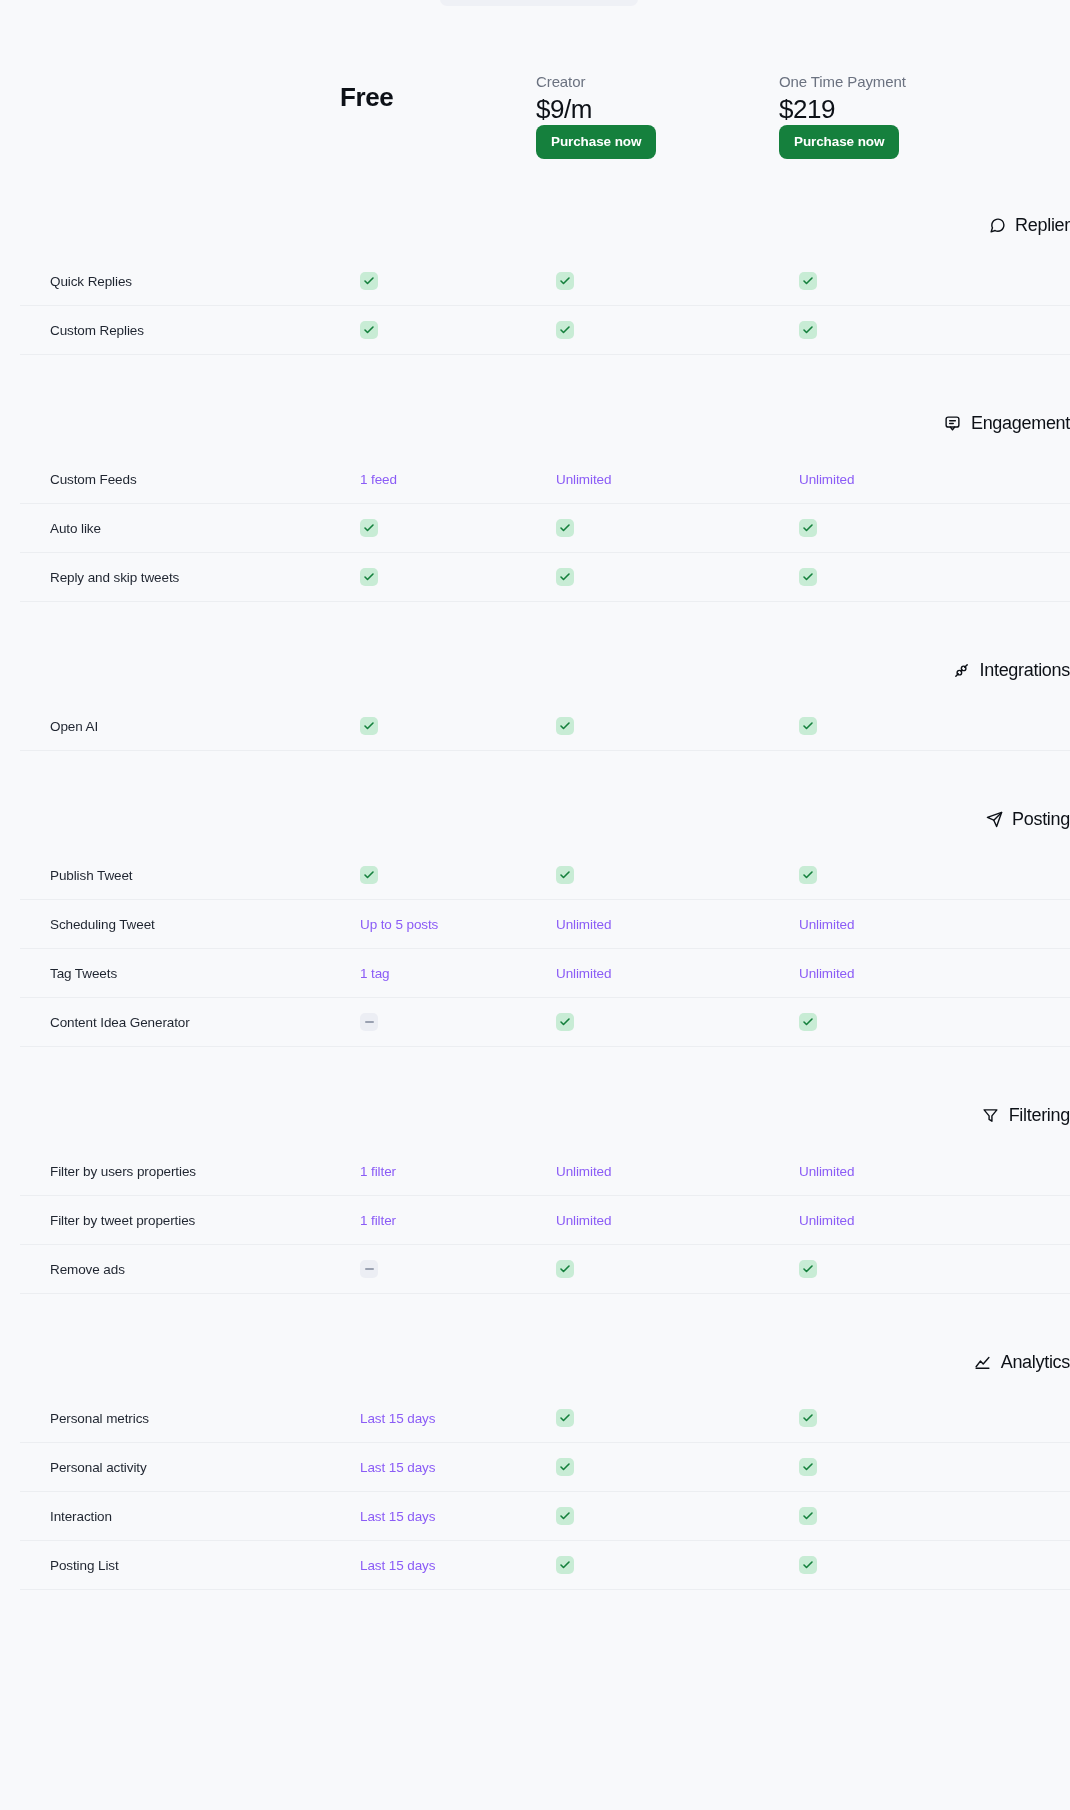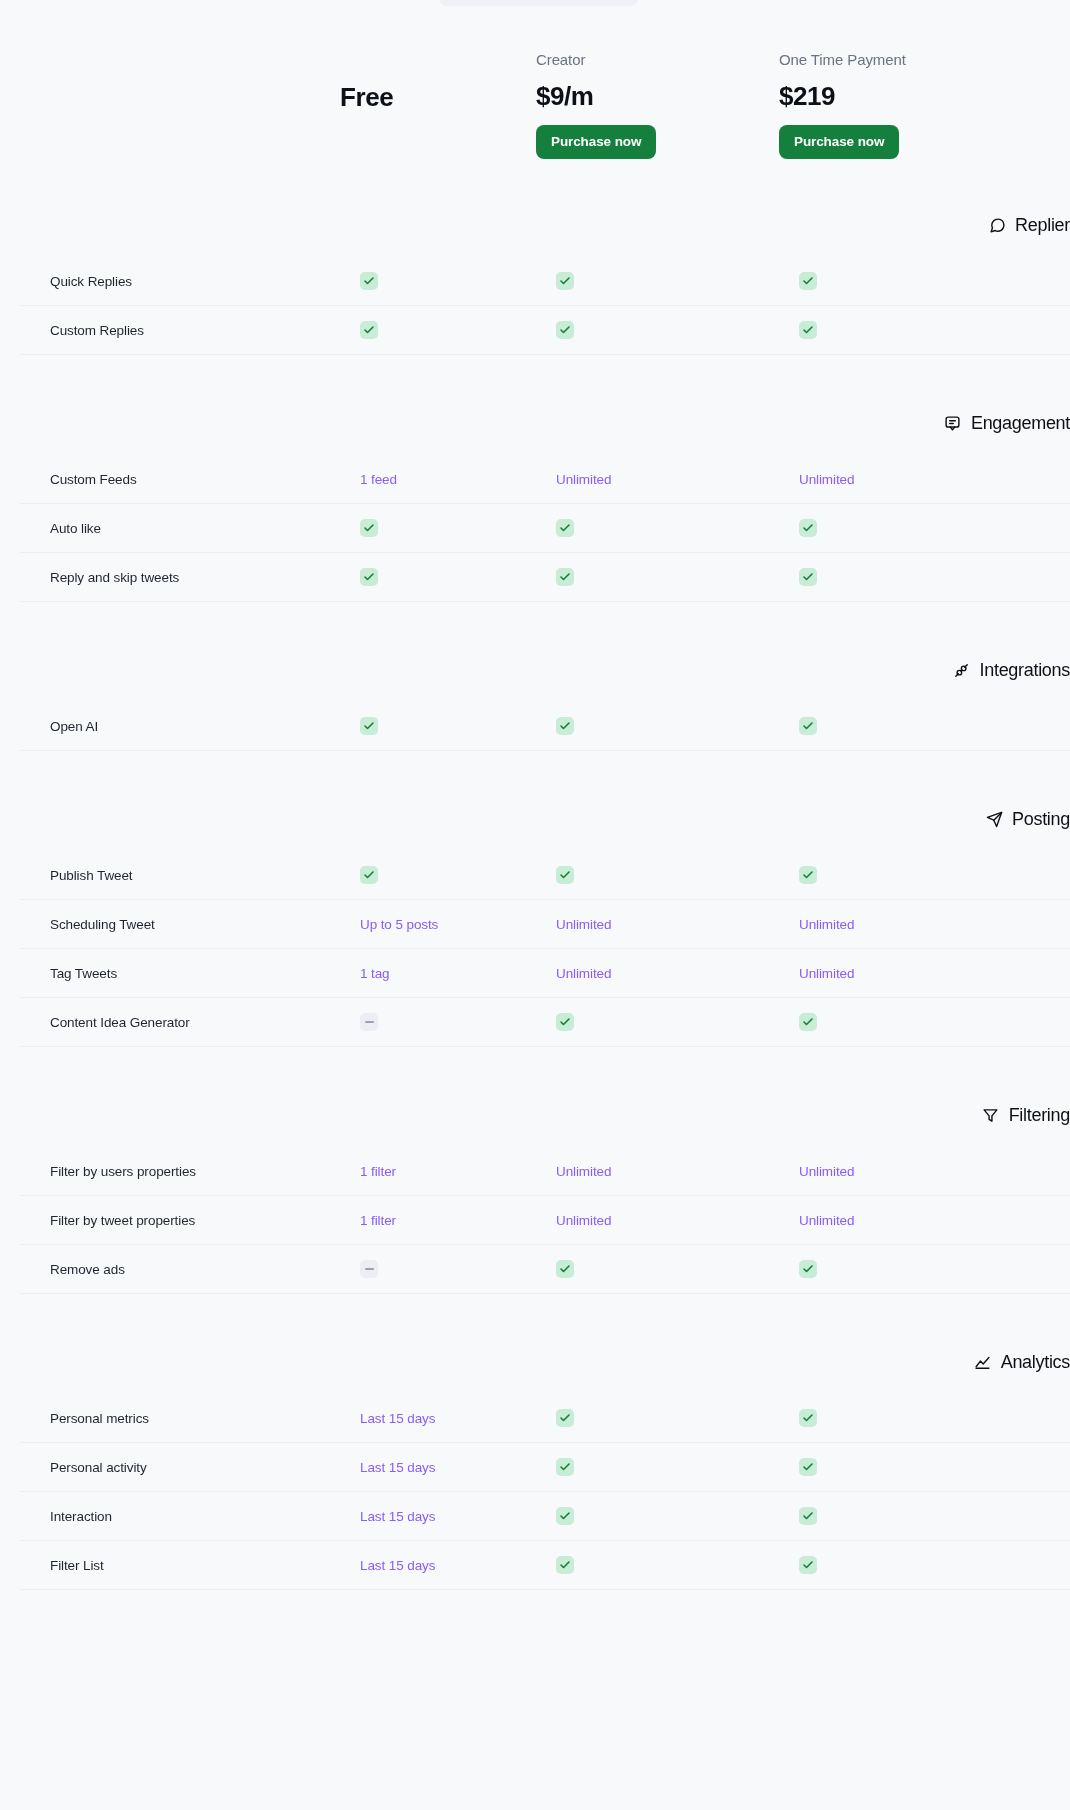--- a/index.html
+++ b/index.html
@@ -55,29 +55,28 @@
     font-weight: 700;
     color: #0d1117;
     letter-spacing: -0.4px;
     padding-bottom: 46px;
   }
 
   .plan-label {
     font-size: 15px;
     color: #6b7280;
     letter-spacing: -0.1px;
-    margin-bottom: 13px;
+    margin-bottom: 4px;
     white-space: nowrap;
   }
   .plan-price {
     font-size: 26px;
-    font-weight: 700;
+    font-weight: 400;
     color: #0d1117;
     letter-spacing: -0.5px;
-    margin-bottom: 13px;
   }
   .purchase-btn {
     display: inline-block;
     background: #15803d;
     color: #ffffff;
     font-size: 13.5px;
     font-weight: 600;
     letter-spacing: -0.1px;
     padding: 10px 15px 11px 15px;
     border: none;
@@ -567,21 +566,21 @@
             </div>  
             <div>
               <div class="badge yes">
                 <svg width="12" height="12" viewBox="0 0 24 24" fill="none" stroke="#15803d" stroke-width="3.2" stroke-linecap="round" stroke-linejoin="round">
                   <polyline points="20 6 9 17 4 12"></polyline>
                 </svg>
               </div>
             </div>
           </div>
           <div class="grid-row feat-row">  
-            <div class="feat-name">Filter List</div>  
+            <div class="feat-name">Posting List</div>  
             <div>
               <div class="cell-val">Last 15 days</div>
             </div>  
             <div>
               <div class="badge yes">
                 <svg width="12" height="12" viewBox="0 0 24 24" fill="none" stroke="#15803d" stroke-width="3.2" stroke-linecap="round" stroke-linejoin="round">
                   <polyline points="20 6 9 17 4 12"></polyline>
                 </svg>
               </div>
             </div>  

